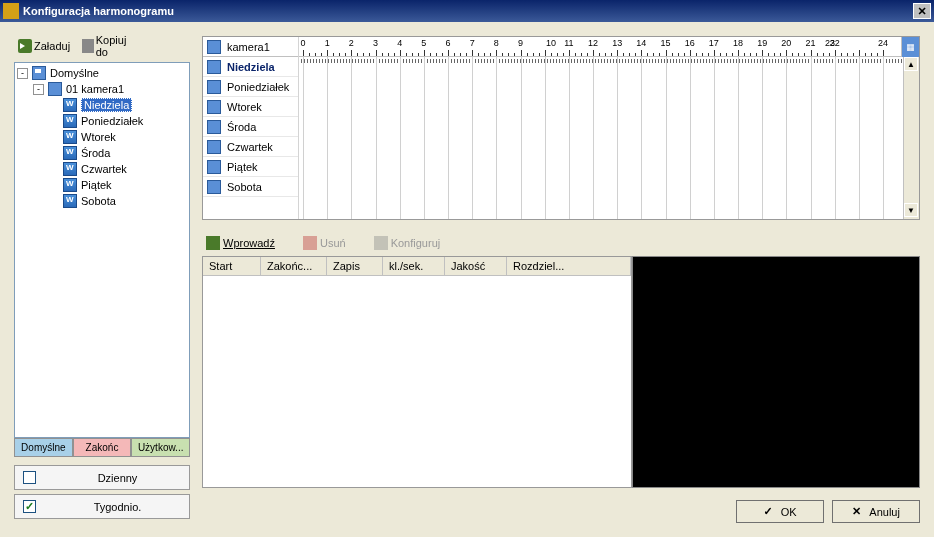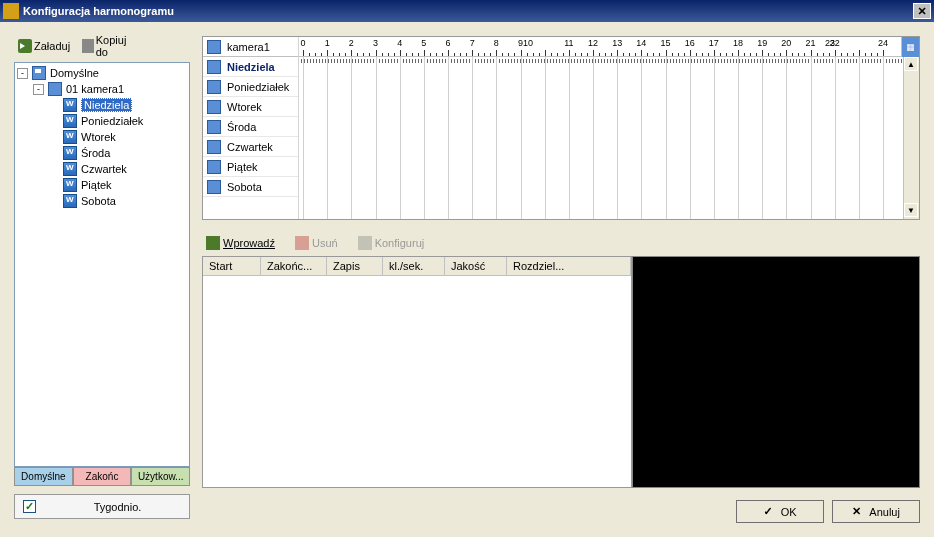--- a/index.html
+++ b/index.html
@@ -60,21 +60,21 @@
 .ruler-tick.minor { height: 3px; }
 .time-body { position: relative; height: calc(100% - 20px); background: #fff; }
 .active-strip { position: absolute; left: 2px; right: 14px; top: 2px; height: 4px; background: repeating-linear-gradient(90deg, #666 0 1px, transparent 1px 3px); }
 .vline { position: absolute; top: 0; bottom: 0; width: 1px; background: #e0e0e0; }
 .vline.major { background: #d0d0d0; }
 .time-scrollbar { position:absolute; right:0; top:20px; bottom:0; width:16px; background:#ece9d8; border-left:1px solid #c0c0c0; }
 .sb-arrow { width:14px; height:14px; background:#ece9d8; border:1px solid #fff; margin:0 0 2px 0; display:flex; align-items:center; justify-content:center; font-size:8px; cursor:pointer; }
 .time-scrollbar .sb-arrow:last-child { position:absolute; bottom:0; }
 .cal-icon-box { position:absolute; right:0; top:0; width:18px; height:20px; background:#5a8fd6; border-left:1px solid #c0c0c0; display:flex; align-items:center; justify-content:center; cursor:pointer; }
 
-.mid-toolbar { display: flex; align-items: flex-start; gap: 12px; margin: 14px 0 4px 0; }
+.mid-toolbar { display: flex; align-items: flex-start; gap: 20px; margin: 14px 0 4px 0; }
 .mid-btn { display: flex; align-items: center; gap: 3px; padding: 2px 4px; cursor: pointer; }
 .mid-btn.disabled { color: #999; cursor: default; }
 .mid-icon { width: 14px; height: 14px; display: inline-block; }
 .mid-icon.add { background: #4a7a2a; }
 .mid-icon.del { background: #b33; opacity: 0.4; }
 .mid-icon.cfg { background: #888; opacity: 0.4; }
 
 .bottom-area { display: flex; gap: 0; flex: 1; }
 .table-wrap { flex: 1; border: 1px solid #999; background: #fff; display: flex; flex-direction: column; }
 .table-header { display: flex; background: #ece9d8; border-bottom: 1px solid #c0c0c0; }
@@ -156,20 +156,24 @@
         </div>
       </div>
 
     <div class="tabs">
       <div class="tab active-default">Domyślne</div>
       <div class="tab holiday">Zakońc</div>
       <div class="tab user">Użytkow...</div>
     </div>
 
     <div class="mode-btns">
+      <div class="mode-btn">
+        <span class="checkbox"></span>
+        <span class="mode-label">Dzienny</span>
+      </div>
       <div class="mode-btn">
         <span class="checkbox checked"></span>
         <span class="mode-label">Tygodnio.</span>
       </div>
     </div>
   </div>
 
   <div class="right-panel">
     <div class="schedule-grid">
       <div class="day-col" id="day-col">
@@ -251,21 +255,21 @@
             <span class="ruler-num" style="left:197.33333333333334px">8</span>
             <span class="ruler-tick" style="left:197.33333333333334px"></span>
             <span class="ruler-tick minor" style="left:203.375px"></span>
             <span class="ruler-tick minor" style="left:209.41666666666669px"></span>
             <span class="ruler-tick minor" style="left:215.45833333333334px"></span>
             <span class="ruler-num" style="left:221.5px">9</span>
             <span class="ruler-tick" style="left:221.5px"></span>
             <span class="ruler-tick minor" style="left:227.54166666666666px"></span>
             <span class="ruler-tick minor" style="left:233.58333333333334px"></span>
             <span class="ruler-tick minor" style="left:239.625px"></span>
-            <span class="ruler-num" style="left:229px">10</span>
+            <span class="ruler-num" style="left:252px">10</span>
             <span class="ruler-tick" style="left:245.66666666666669px"></span>
             <span class="ruler-tick minor" style="left:251.70833333333334px"></span>
             <span class="ruler-tick minor" style="left:257.75px"></span>
             <span class="ruler-tick minor" style="left:263.7916666666667px"></span>
             <span class="ruler-num" style="left:269.83333333333337px">11</span>
             <span class="ruler-tick" style="left:269.83333333333337px"></span>
             <span class="ruler-tick minor" style="left:275.87500000000006px"></span>
             <span class="ruler-tick minor" style="left:281.9166666666667px"></span>
             <span class="ruler-tick minor" style="left:287.95833333333337px"></span>
             <span class="ruler-num" style="left:294px">12</span>

